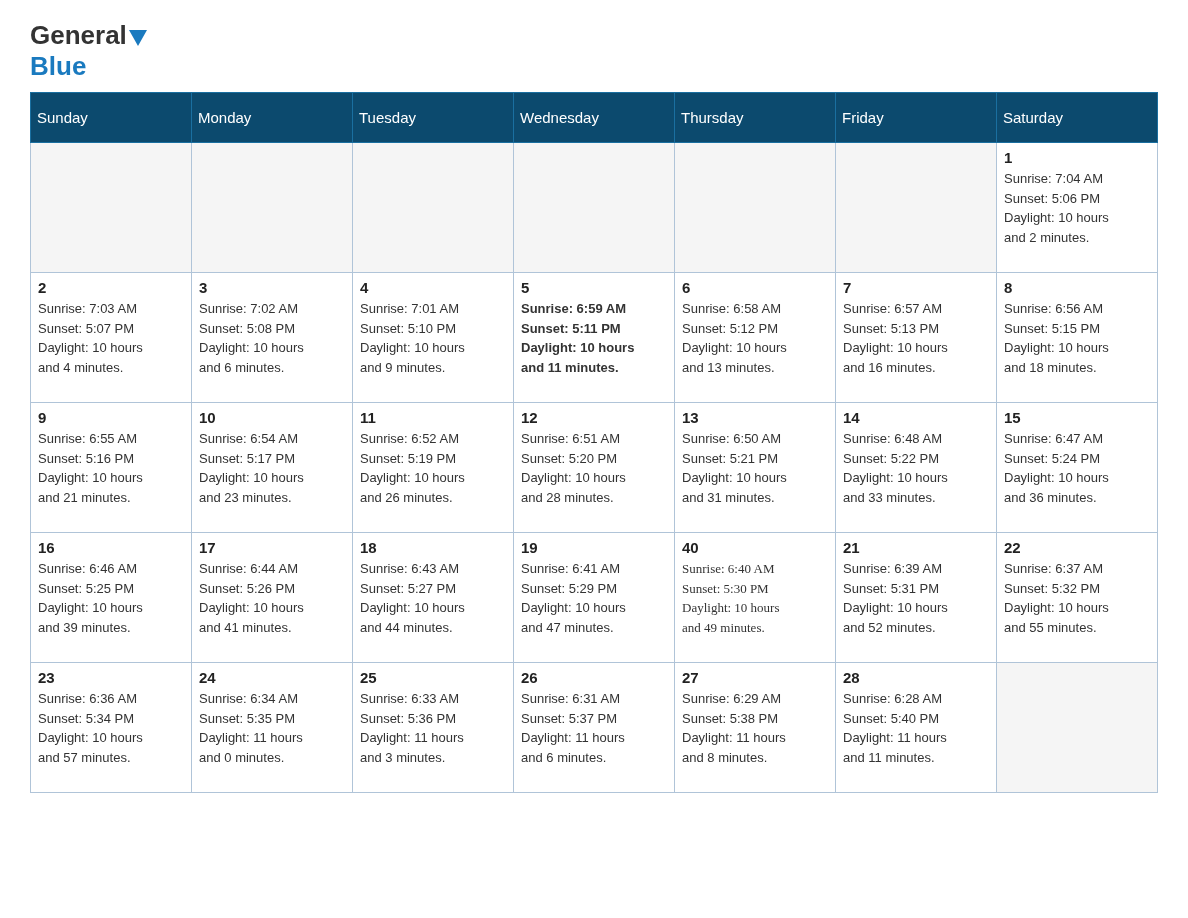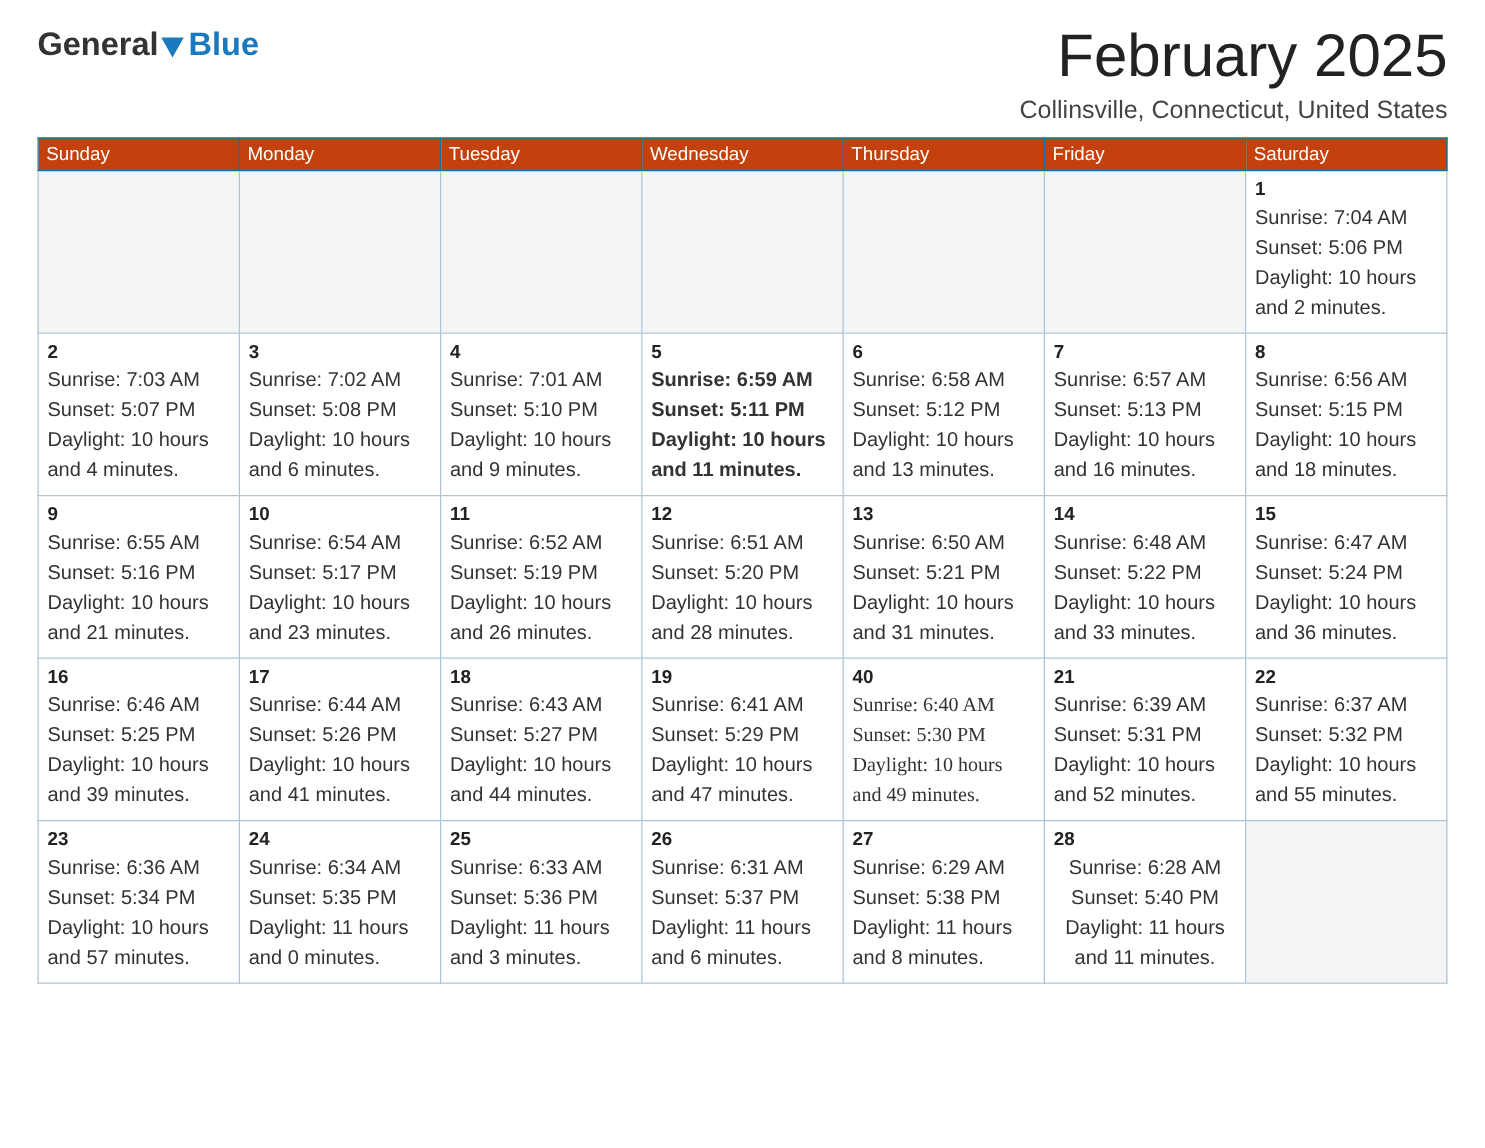--- a/index.html
+++ b/index.html
@@ -11,21 +11,21 @@
       min-height: 918px;
     }
     .header {
       display: flex;
       justify-content: space-between;
       align-items: flex-start;
       margin-bottom: 10px;
     }
     .logo {
       display: flex;
-      flex-direction: row;
+      flex-direction: column;
       align-items: flex-start;
     }
     .title-section {
       text-align: right;
     }
     .month-title {
       font-size: 48px;
       font-weight: normal;
       color: #222;
       line-height: 1.1;
@@ -34,23 +34,23 @@
       font-size: 20px;
       color: #444;
       margin-top: 4px;
     }
     table {
       width: 100%;
       border-collapse: collapse;
       margin-top: 10px;
     }
     th {
-      background-color: #c2410c;
+      background-color: #0c4a6e;
       color: #fff;
-      padding: 4px 6px;
+      padding: 16px 6px;
       font-size: 15px;
       font-weight: normal;
       text-align: left;
       border: 1px solid #1a6fa0;
     }
     td {
       border: 1px solid #b0c4d8;
       vertical-align: top;
       padding: 6px 7px;
       width: 14.28%;
@@ -63,21 +63,21 @@
     td.empty {
       background: #f5f5f5;
     }
     .day-number {
       font-size: 15px;
       font-weight: bold;
       margin-bottom: 3px;
       display: block;
     }
     .day-info {
-      font-size: 16px;
+      font-size: 13px;
       color: #333;
       line-height: 1.5;
     }
     
     .logo-wrap {
       display: flex;
       align-items: center;
       gap: 0;
     }
     .general-text {
@@ -99,24 +99,20 @@
     <div class="logo-wrap">
       <span class="general-text">General</span>
       <svg width="22" height="22" viewBox="0 0 22 22" style="margin-left:2px;margin-top:2px;">
         <polygon points="0,4 18,4 9,20" fill="#1a7abf"></polygon>
       </svg>
     </div>
     <div>
       <span class="blue-text">Blue</span>
     </div>
   </div>
-  <div class="title-section">
-    <div class="month-title">February 2025</div>
-    <div class="location">Collinsville, Connecticut, United States</div>
-  </div>
 </div>
 
 <table>
   <thead>
     <tr>
     <th>Sunday</th>
         <th>Monday</th>
         <th>Tuesday</th>
         <th>Wednesday</th>
         <th>Thursday</th>
@@ -324,21 +320,21 @@
         </td>
         <td>
           <span class="day-number">27</span>
           <div class="day-info" style="white-space: pre-line;">Sunrise: 6:29 AM
 Sunset: 5:38 PM
 Daylight: 11 hours
 and 8 minutes.</div>
         </td>
         <td>
           <span class="day-number">28</span>
-          <div class="day-info" style="white-space: pre-line; text-align: center;">Sunrise: 6:28 AM
+          <div class="day-info" style="white-space: pre-line;">Sunrise: 6:28 AM
 Sunset: 5:40 PM
 Daylight: 11 hours
 and 11 minutes.</div>
         </td>
         <td class="empty"></td>
       </tr>
     </tbody>
 </table>
 
 </body></html>

